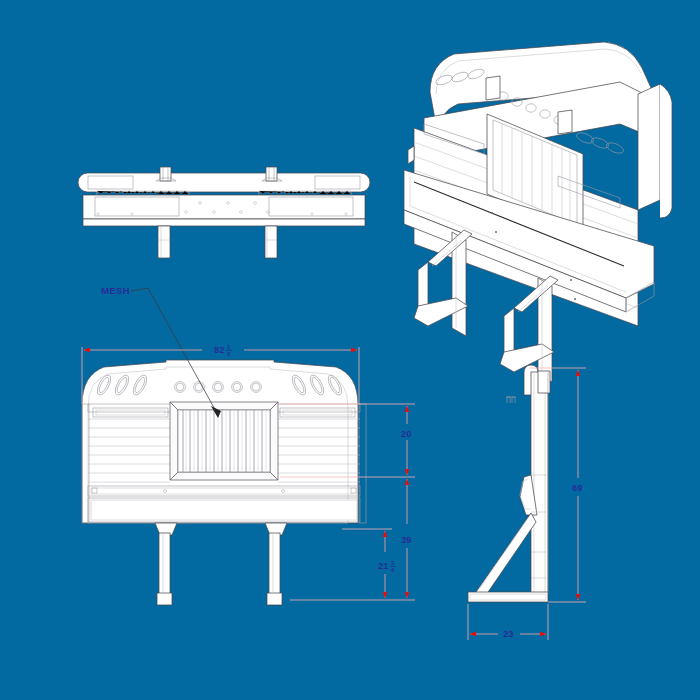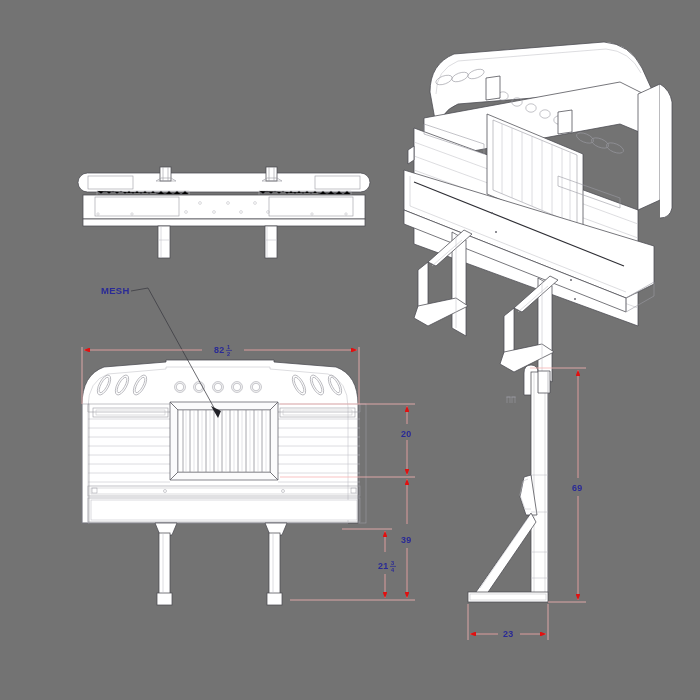--- a/index.html
+++ b/index.html
@@ -1,19 +1,19 @@
 <!DOCTYPE html>
 <html><head>
 <meta charset="utf-8">
 <title>Technical Drawing</title>
 <style>
   html,body{margin:0;padding:0;background:#ffffff;}
   body{width:700px;height:700px;overflow:hidden;
        font-family:"Liberation Sans","DejaVu Sans",sans-serif;}
-  #sheet{position:relative;width:700px;height:700px;background:#737373;}
+  #sheet{position:relative;width:700px;height:700px;background:#0369a1;}
   svg.layer{position:absolute;left:0;top:0;width:700px;height:700px;}
   .dimtext{fill:#2a2a96;font-family:"Liberation Sans","DejaVu Sans",sans-serif;
            font-size:9px;font-weight:bold;letter-spacing:.2px;}
   .dimtext.small{font-size:5.6px;}
   .leadtext{fill:#2a2a96;font-family:"Liberation Sans","DejaVu Sans",sans-serif;
            font-size:9.5px;font-weight:bold;letter-spacing:.3px;}
   .dimline{stroke:#f7a7a7;stroke-width:.8;fill:none;}
   .extline{stroke:#f7b4b4;stroke-width:.8;fill:none;}
   .arrow{fill:#e11010;stroke:none;}
   .part{stroke:#4a4a50;stroke-width:.75;fill:#ffffff;}

